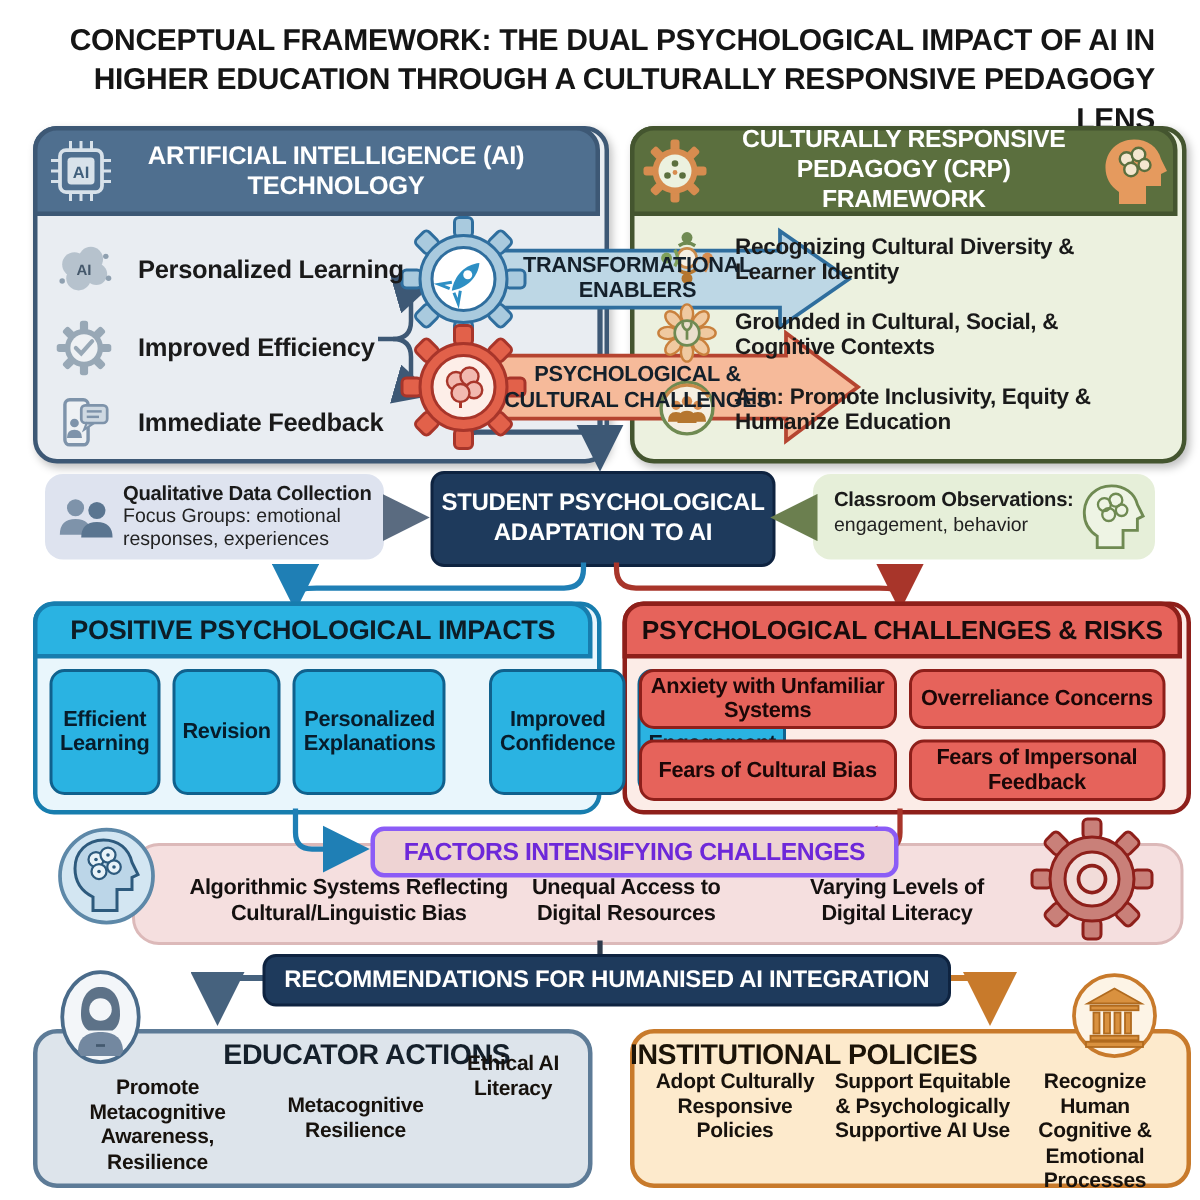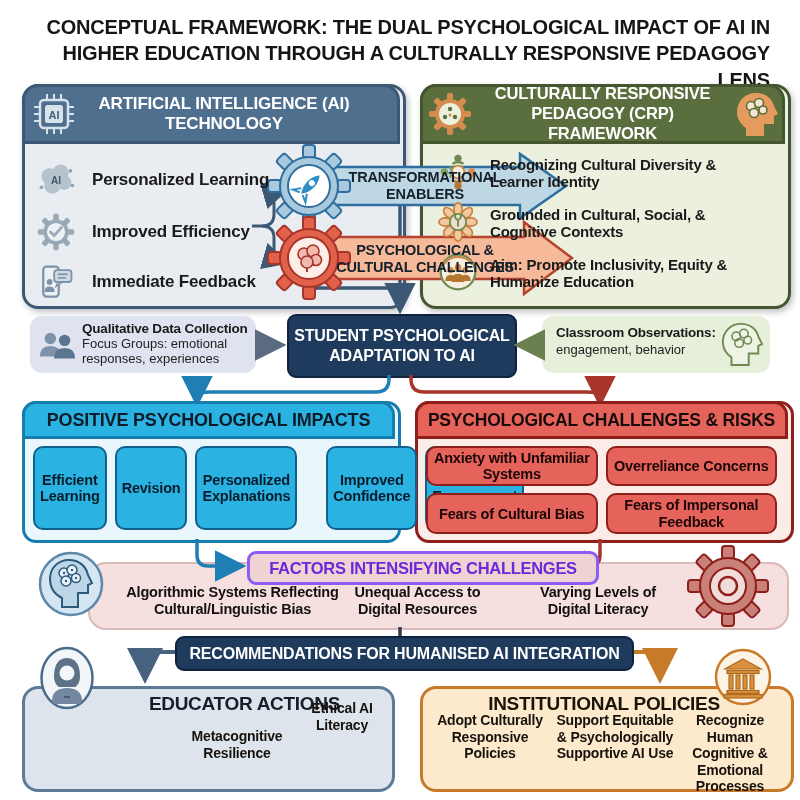--- a/index.html
+++ b/index.html
@@ -62,21 +62,21 @@
   .factor-item{font-weight:800;font-size:14.5px;line-height:1.15;letter-spacing:-0.2px;text-align:center;color:#14100f;}
 
   
   #recBar{left:175px;top:636px;width:455px;height:31px;background:#1e3a5c;border:2px solid #0e2340;border-radius:9px;
           color:#fff;font-weight:800;font-size:16px;letter-spacing:-0.2px;white-space:nowrap;}
 
   
   #eduBox{left:22px;top:686px;width:367px;height:100px;background:#dde4eb;border:3px solid #5d7b97;border-radius:16px;}
   #eduTitle{left:22px;top:693px;width:367px;font-size:19px;font-weight:800;letter-spacing:-0.3px;text-align:center;color:#15202b;padding-left:39px;}
   #instBox{left:420px;top:686px;width:368px;height:100px;background:#fdeacc;border:3px solid #c87a2b;border-radius:16px;}
-  #instTitle{left:420px;top:693px;width:368px;font-size:19px;font-weight:800;letter-spacing:-0.3px;text-align:center;color:#1c1408;}
+  #instTitle{left:420px;top:693px;width:368px;font-size:19px;font-weight:800;letter-spacing:-0.3px;color:#1c1408;}
   .action-item{font-weight:800;font-size:14px;line-height:1.18;letter-spacing:-0.2px;text-align:center;color:#17120d;}
 
   svg{display:block;}
   #overlay{position:absolute;left:0;top:0;z-index:5;pointer-events:none;}
   .z6{z-index:6;} .z1{z-index:1;}
 </style>
 </head>
 <body>
 
 <div id="canvas">
@@ -440,20 +440,21 @@
           <circle cx="38" cy="27" r="1.2"></circle>
           <circle cx="28" cy="30" r="1.2"></circle>
         </g>
     </svg>
   </div>
 
   <div class="abs ctr z6" id="recBar">RECOMMENDATIONS FOR HUMANISED AI INTEGRATION</div>
 
   <div class="abs z1" id="eduBox"></div>
   <div class="abs z6" id="eduTitle">EDUCATOR ACTIONS</div>
+  <div class="abs action-item z6" style="left:40px;top:716px;width:130px;">Promote Metacognitive Awareness, Resilience</div>
   <div class="abs action-item z6" style="left:178px;top:728px;width:118px;">Metacognitive Resilience</div>
   <div class="abs action-item z6" style="left:302px;top:700px;width:80px;">Ethical AI Literacy</div>
   <div class="abs z6" style="left:40px;top:646px;width:54px;height:64px;">
     <svg width="54" height="64" viewBox="0 0 54 64">
       <ellipse cx="27" cy="32" rx="25.5" ry="30" fill="#f3f6f9" stroke="#4a6b8a" stroke-width="2.5"></ellipse>
       <path d="M14,30 C14,17 20,12 27,12 C34,12 40,17 40,30 C40,36 38,39 35,41 L19,41 C16,39 14,36 14,30 Z" fill="#5d7288"></path>
       <circle cx="27" cy="27" r="7.5" fill="#f3f6f9"></circle>
       <path d="M12,55 C12,45 19,42 27,42 C35,42 42,45 42,55 L40,58 L14,58 Z" fill="#7388a0"></path>
       <line x1="24" y1="51" x2="30" y2="51" stroke="#44596e" stroke-width="1.8"></line>
     </svg>

